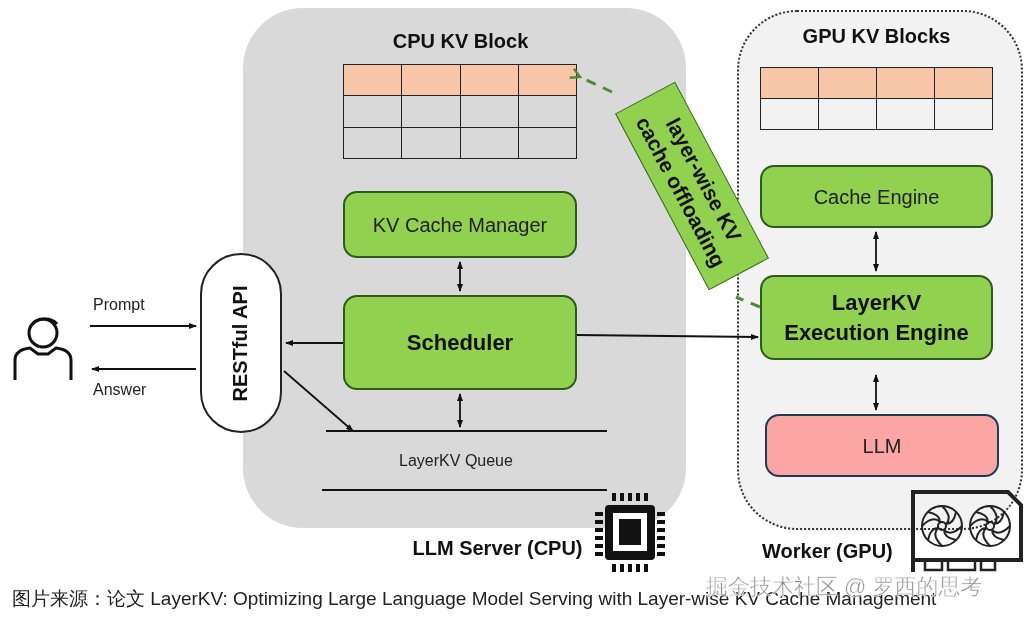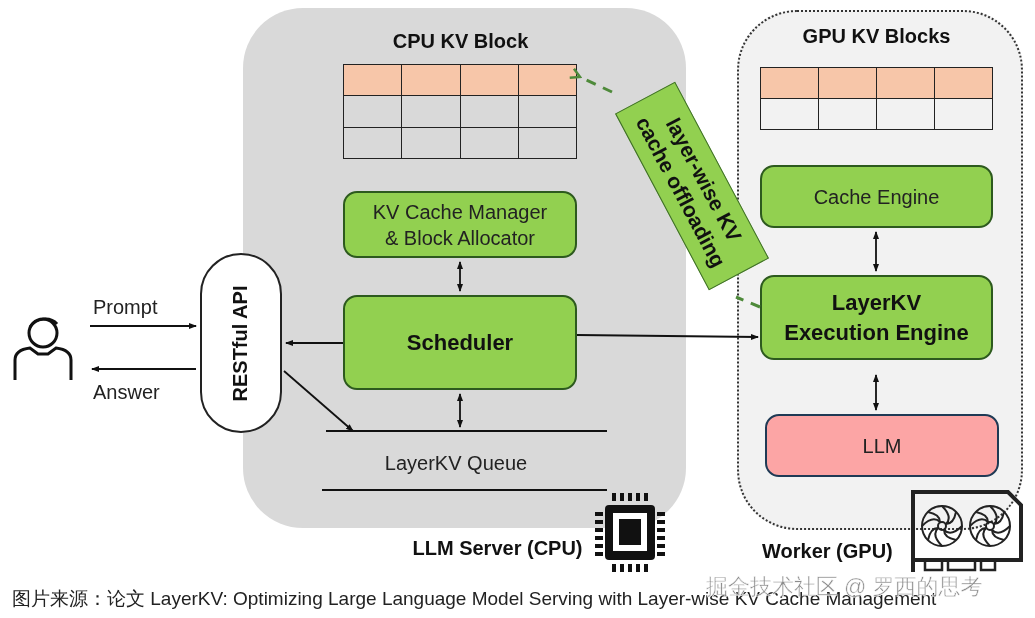--- a/index.html
+++ b/index.html
@@ -10,21 +10,21 @@
   .title { font-weight:bold; font-size:20px; text-align:center; }
   .grid { display:grid; grid-template-columns:repeat(4, 1fr); border-top:1.5px solid #222; border-left:1.5px solid #222; box-sizing:border-box; }
   .cell { border-right:1.5px solid #222; border-bottom:1.5px solid #222; box-sizing:border-box; }
   .cell.hot { background:#f7c6a9; }
   .cell.cold-cpu { background:#d9d9d9; }
   .cell.cold-gpu { background:#f2f2f2; }
   .gbox { background:#92d050; border:2px solid #2d5a1e; border-radius:14px; box-sizing:border-box; display:flex; flex-direction:column; align-items:center; justify-content:center; text-align:center; }
   .wbox { background:#fca5a5; border:2px solid #1f3a55; border-radius:14px; box-sizing:border-box; display:flex; align-items:center; justify-content:center; }
   .light { font-size:20px; color:#222; line-height:26px; }
   .bold { font-size:22px; font-weight:bold; line-height:30px; }
-  .label { font-size:20px; color:#222; }
+  .label { font-size:16px; color:#222; }
   .caption { font-size:19px; color:#222; white-space:nowrap; }
   .watermark { font-size:22px; color:rgba(120,120,120,0.85); white-space:nowrap; -webkit-text-stroke:0.5px #fff; }
 </style>
 </head>
 <body>
 
 <div class="abs panel-cpu"></div>
 <div class="abs panel-gpu"></div>
 
 <div class="abs title" style="left:343px; top:30px; width:235px;">CPU KV Block</div>
@@ -38,21 +38,20 @@
   <div class="cell cold-cpu"></div>
   <div class="cell cold-cpu"></div>
   <div class="cell cold-cpu"></div>
   <div class="cell cold-cpu"></div>
   <div class="cell cold-cpu"></div>
   <div class="cell cold-cpu"></div>
 </div>
 
 <div class="abs gbox" style="left:343px; top:191px; width:234px; height:67px;">
   <div class="light">KV Cache Manager</div>
-  <div class="light">&amp; Block Allocator</div>
 </div>
 
 <div class="abs gbox" style="left:343px; top:295px; width:234px; height:95px;">
   <div class="bold">Scheduler</div>
 </div>
 
 <div class="abs label" style="left:326px; top:452px; width:260px; text-align:center;">LayerKV Queue</div>
 
 <div class="abs title" style="left:405px; top:537px; width:185px; text-align:center;">LLM Server (CPU)</div>
 

